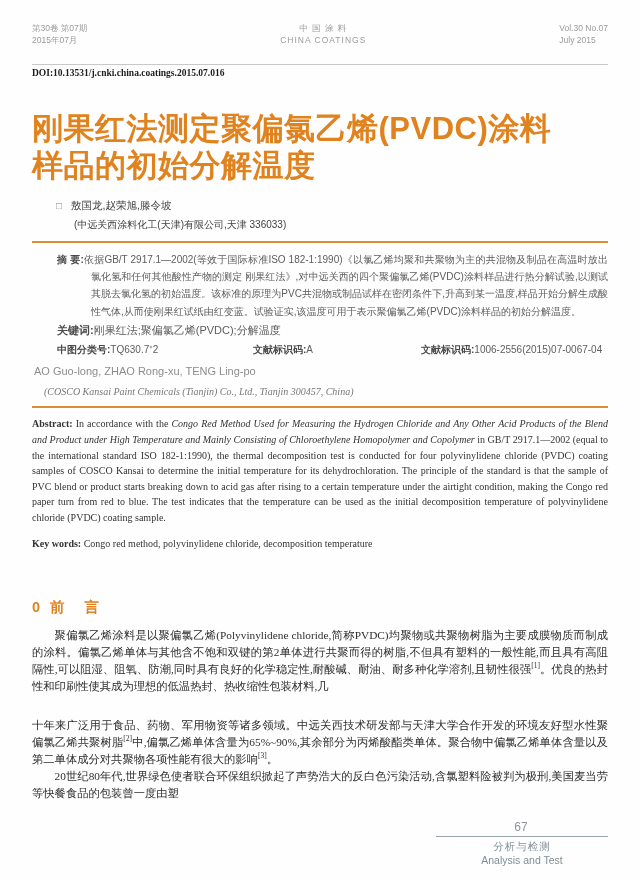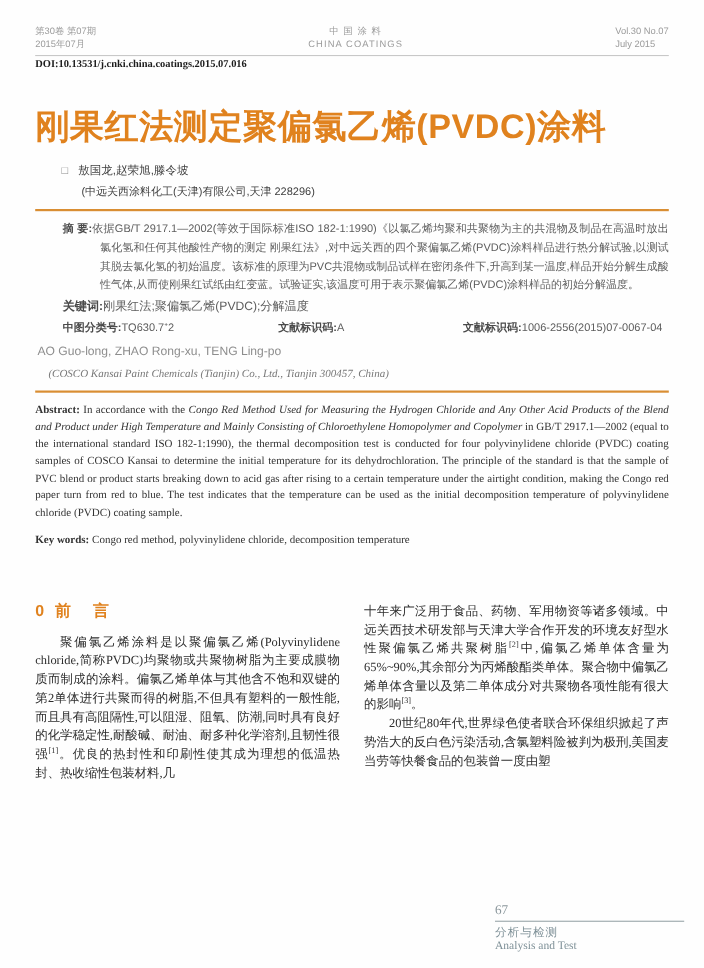--- a/index.html
+++ b/index.html
@@ -13,21 +13,21 @@
   *{box-sizing:border-box;}
   html,body{margin:0;padding:0;background:#ffffff;}
   .page{
     width:640px;height:880px;position:relative;overflow:hidden;
     background:#fefefe;padding:22px 32px 0;
     font-family:"Liberation Sans",sans-serif;
   }
   
   .masthead{display:flex;justify-content:space-between;align-items:flex-end;
     font-size:8.5px;line-height:1.45;color:var(--gray-head);
-    border-bottom:1px solid #c8c8c8;padding-bottom:3px;}
+    border-bottom:1px solid #c8c8c8;padding-bottom:17px;}
   .masthead .mcol{white-space:nowrap;}
   .masthead .mcol.center{text-align:center;letter-spacing:1px;}
   .masthead .mcol.right{text-align:left;}
   .doi{font-family:"Liberation Serif",serif;font-weight:700;font-size:9.5px;
     color:#1c1c1c;margin-top:3px;}
   
   .title-cn{color:var(--accent);font-weight:800;font-size:31px;line-height:1.2;
     margin-top:32px;letter-spacing:0.5px;}
   .authors-row{margin:15px 0 0 24px;font-size:10.5px;color:#3f3f3f;}
   .authors-row .marker{color:#8b8b8b;margin-right:9px;font-size:10px;}
@@ -49,33 +49,33 @@
   .authors-en{color:#8d8d8d;font-size:11px;margin-top:7px;padding-left:2px;}
   .affil-en{font-family:"Liberation Serif",serif;font-style:italic;font-size:10px;
     color:#787878;margin-top:9px;margin-left:12px;}
   .abs-en{font-family:"Liberation Serif",serif;font-size:10px;line-height:1.56;
     color:#333;text-align:justify;margin-top:7px;}
   .abs-en .lbl,.kw-en .lbl{font-weight:700;font-style:normal;text-align:right;}
   .abs-en .std-title{font-style:italic;}
   .kw-en{font-family:"Liberation Serif",serif;font-size:10px;line-height:1.56;
     color:#333;margin-top:0;}
   
-  .columns{display:flex;gap:22px;margin-top:48px;}
+  .columns{display:flex;gap:22px;margin-top:48px;flex-direction:column;}
   .col{flex:1;font-family:"Liberation Serif",serif;font-size:11.3px;line-height:17px;
     color:var(--body-ink);text-align:justify;}
   .sec-head{font-family:"Liberation Sans",sans-serif;color:var(--accent);
     font-weight:700;font-size:14.5px;margin:0 0 11px 0;}
   .sec-head .num{margin-right:10px;}
   .sec-head .ttl{letter-spacing:8px;}
   .col p{margin:0;}
   .col p.indent{text-indent:2em;}
   sup{font-size:7.5px;line-height:0;}
   
-  .footer{position:absolute;right:18px;bottom:14px;width:172px;text-align:left;
-    font-family:Liberation Serif, serif;color:var(--footer-teal);}
+  .footer{position:absolute;right:32px;bottom:14px;width:172px;text-align:center;
+    font-family:Liberation Sans, sans-serif;color:var(--footer-teal);}
   .footer .pageno{font-size:12px;color:#8b979c;padding-right:2px;}
   .footer .fline{border:0;border-top:1px solid #9aa6aa;margin:2px 0 3px;}
   .footer .sec-cn{font-size:10.5px;letter-spacing:1px;}
   .footer .sec-en{font-size:10.5px;}
 </style>
 </head>
 <body>
 
 <div class="page">
 
@@ -90,26 +90,27 @@
     </div>
     <div class="mcol right">
       <div>Vol.30 No.07</div>
       <div>July 2015</div>
     </div>
   </div>
   <div class="doi">DOI:10.13531/j.cnki.china.coatings.2015.07.016</div>
 
   <div class="title-cn">
     <div>刚果红法测定聚偏氯乙烯(PVDC)涂料</div>
+    <div>样品的初始分解温度</div>
   </div>
 
   <div class="authors-row">
     <span class="marker">□</span><span>敖国龙,赵荣旭,滕令坡</span>
   </div>
-  <div class="affil-cn">(中远关西涂料化工(天津)有限公司,天津  228296)</div>
+  <div class="affil-cn">(中远关西涂料化工(天津)有限公司,天津  336033)</div>
 
   <hr class="rule">
 
   <p class="abs-cn"><span class="lbl">摘  要:</span><span>依据GB/T 2917.1—2002(等效于国际标准ISO 182-1:1990)《以氯乙烯均聚和共聚物为主的共混物及制品在高温时放出氯化氢和任何其他酸性产物的测定  刚果红法》,对中远关西的四个聚偏氯乙烯(PVDC)涂料样品进行热分解试验,以测试其脱去氯化氢的初始温度。该标准的原理为PVC共混物或制品试样在密闭条件下,升高到某一温度,样品开始分解生成酸性气体,从而使刚果红试纸由红变蓝。试验证实,该温度可用于表示聚偏氯乙烯(PVDC)涂料样品的初始分解温度。</span></p>
   <p class="kw-cn"><span class="lbl">关键词:</span><span>刚果红法;聚偏氯乙烯(PVDC);分解温度</span></p>
   <div class="meta-row">
     <span class="m1"><span class="lbl">中图分类号:</span><span>TQ630.7⁺2</span></span>
     <span class="m2"><span class="lbl">文献标识码:</span><span>A</span></span>
     <span class="m3"><span class="lbl">文献标识码:</span><span>1006-2556(2015)07-0067-04</span></span>
   </div>

